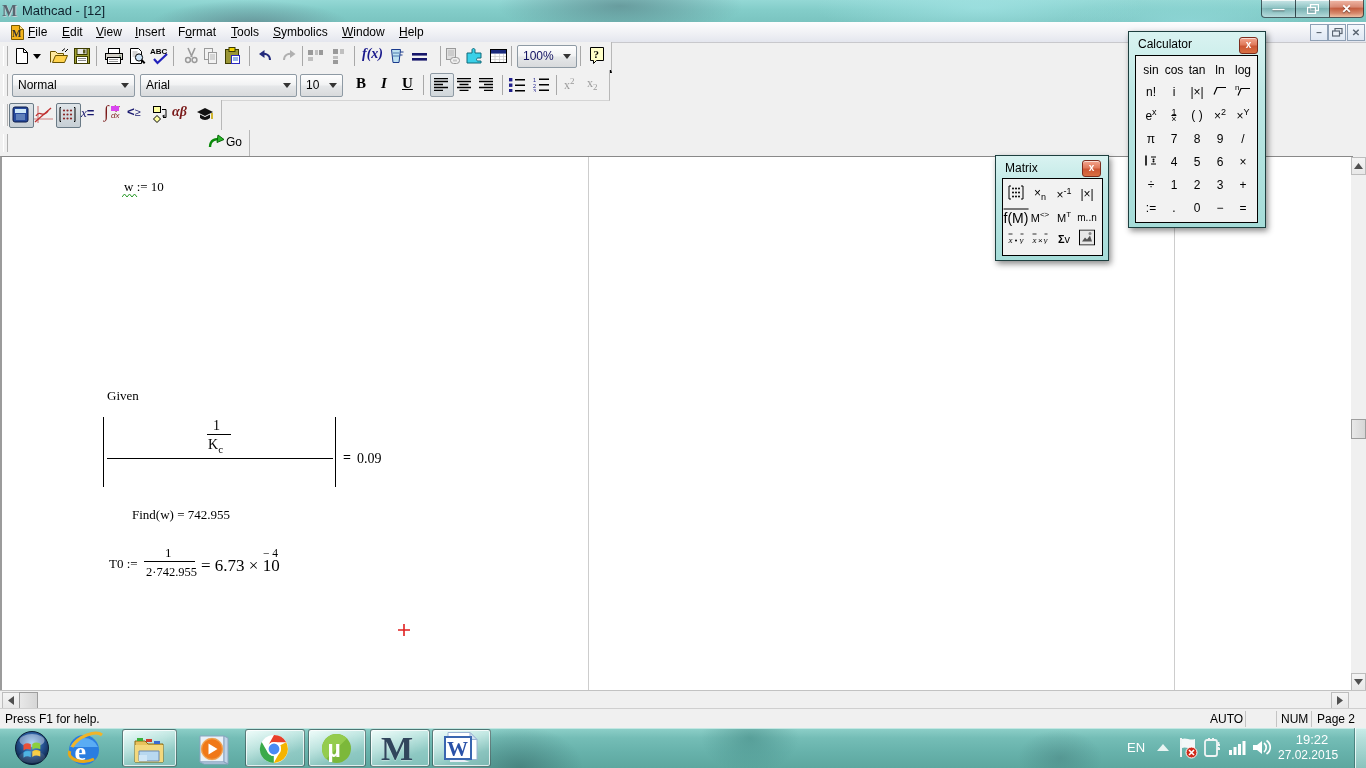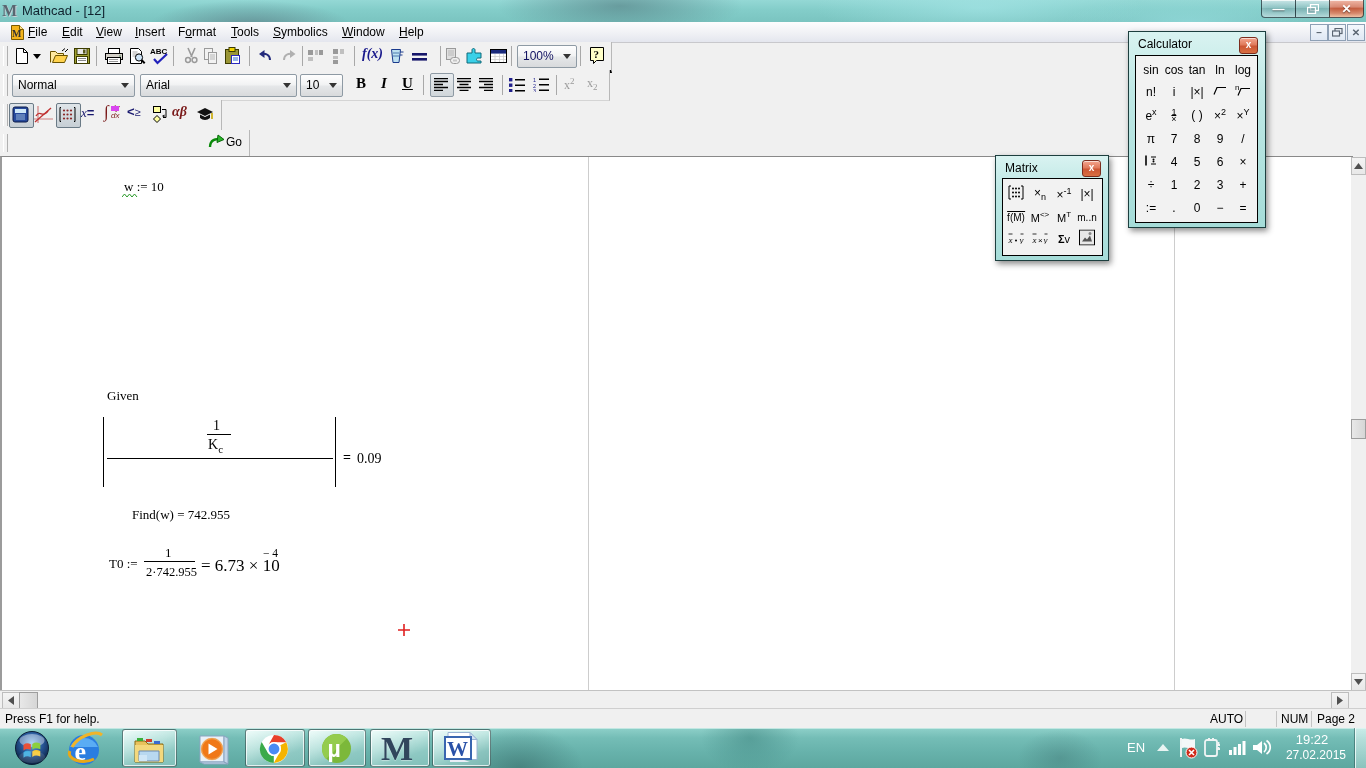--- a/index.html
+++ b/index.html
@@ -506,21 +506,21 @@
   <rect x="1" y="12" width="3" height="5" fill="#fff"></rect>
   <rect x="5.5" y="9" width="3" height="8" fill="#fff"></rect>
   <rect x="10" y="6" width="3" height="11" fill="#fff"></rect>
   <rect x="14.5" y="3" width="3" height="14" fill="#fff"></rect>
  </svg>
  <svg class="abs" style="left:1251px;top:9px" width="21" height="20">
   <path d="M2 8v5h4l5 4V4L6 8z" fill="#fff"></path>
   <path d="M13 6c3 2.5 3 6.5 0 9M15.5 3.5c5 3.5 5 10 0 13.5" stroke="#fff" stroke-width="1.7" fill="none"></path>
  </svg>
  <div class="abs tray" style="left:1284px;top:4px;width:56px;text-align:center;font-size:13px">19:22</div>
- <div class="abs tray" style="left:1278px;top:20px;width:68px;text-align:right;font-size:12px">27.02.2015</div>
+ <div class="abs tray" style="left:1278px;top:20px;width:68px;text-align:left;font-size:12px">27.02.2015</div>
  <div class="abs" style="left:1355px;top:0;width:11px;height:40px;border-left:1px solid rgba(245,255,253,.8);box-shadow:-1px 0 0 rgba(40,80,80,.5);background:linear-gradient(180deg,rgba(235,252,250,.65),rgba(175,218,213,.55))"></div>
 </div>
 
 <div class="palette" id="calcpal" style="left:1128px;top:31px;width:136px;height:195px">
  <div class="ptitle">Calculator</div>
  <div class="pclose" style="right:7px;top:5px">x</div>
  <div class="pbody" style="left:6px;top:23px;width:121px;height:166px" id="calcbody">
   <div class="pcell" style="left:15px;top:14px">sin</div>
   <div class="pcell" style="left:38px;top:14px">cos</div>
   <div class="pcell" style="left:61px;top:14px">tan</div>
@@ -582,21 +582,21 @@
             <circle cx="8" cy="8" r="1"></circle>
             <circle cx="11" cy="8" r="1"></circle>
    <circle cx="5" cy="12" r="1"></circle>
             <circle cx="8" cy="12" r="1"></circle>
             <circle cx="11" cy="12" r="1"></circle>
           </g>
         </svg></div>
   <div class="pcell" style="left:37px;top:15px">×<sub style="font-size:9px">n</sub></div>
   <div class="pcell" style="left:61px;top:15px">×<sup style="font-size:9px">-1</sup></div>
   <div class="pcell" style="left:84px;top:15px">|×|</div>
-  <div class="pcell" style="left:13px;top:38px;font-size:10px"><span style="display:inline-block;border-top:1px solid #000">f(M)</span></div>
+  <div class="pcell" style="left:13px;top:38px;font-size:14px"><span style="display:inline-block;border-top:1px solid #000">f(M)</span></div>
   <div class="pcell" style="left:37px;top:38px;font-size:11px">M<sup style="font-size:8px">&lt;&gt;</sup></div>
   <div class="pcell" style="left:61px;top:38px;font-size:11px">M<sup style="font-size:8px">T</sup></div>
   <div class="pcell" style="left:84px;top:38px;font-size:10px">m..n</div>
   <div class="pcell" style="left:13px;top:60px"><svg width="17" height="13">
    <path d="M1 3h4M13 3h3" stroke="#000" stroke-width=".8"></path>
    <text x="1" y="12" font-size="9" font-family="Liberation Serif" font-style="italic">x</text>
    <circle cx="8.5" cy="9.5" r="1"></circle>
    <text x="12" y="12" font-size="9" font-family="Liberation Serif" font-style="italic">y</text>
         </svg></div>
   <div class="pcell" style="left:37px;top:60px"><svg width="17" height="13">

